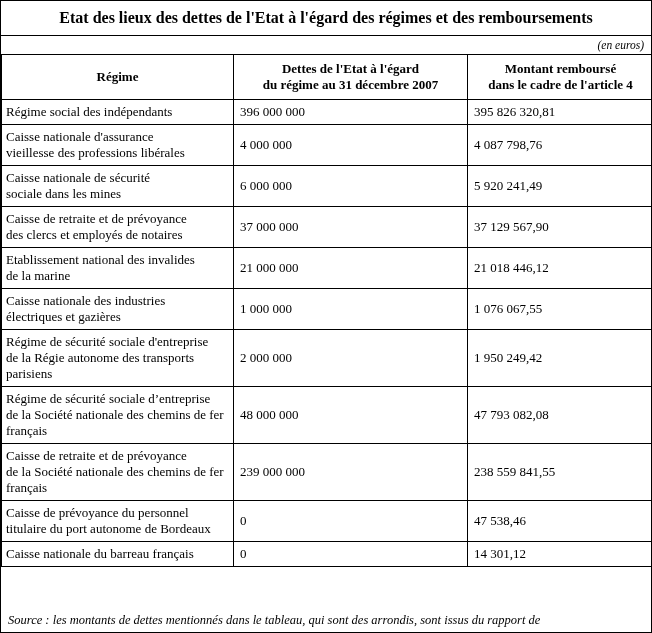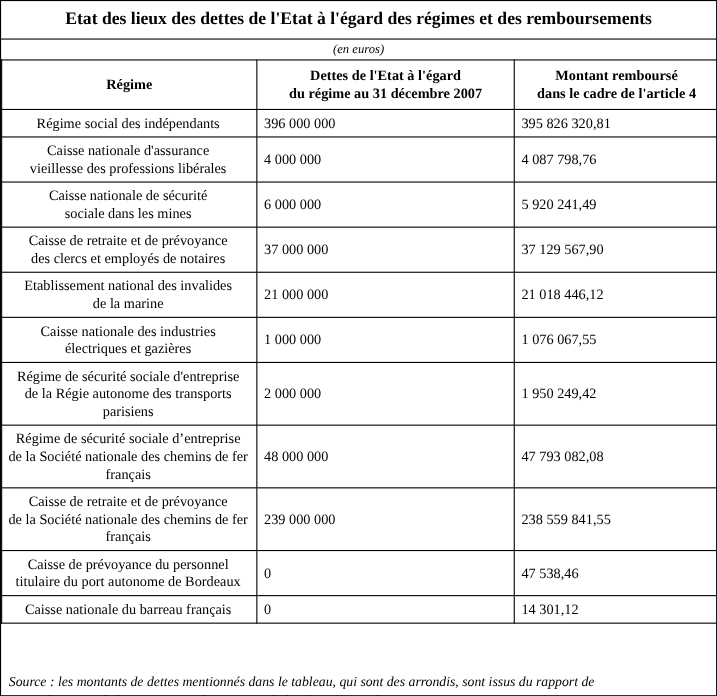--- a/index.html
+++ b/index.html
@@ -15,21 +15,21 @@
   }
   .title-block {
     border-bottom: 1px solid #000;
     text-align: center;
     padding: 8px 12px 9px;
     font-weight: bold;
     font-size: 16px;
     line-height: 17px;
   }
   .unit-note {
-    text-align: center;
+    text-align: right;
     font-style: italic;
     font-size: 11.5px;
     padding: 3px 7px 3px;
   }
   table.debt-table {
     width: 100%;
     border-collapse: collapse;
     table-layout: fixed;
   }
   table.debt-table th,
@@ -39,21 +39,21 @@
     vertical-align: middle;
   }
   table.debt-table th {
     font-weight: bold;
     text-align: center;
     padding: 6px 4px;
     line-height: 16px;
     white-space: pre-line;
   }
   td.regime {
-    text-align: center;
+    text-align: left;
     font-weight: bold;
     padding: 4px 6px 4px 4px;
     line-height: 16px;
     white-space: pre-line;
     margin-top: 36px;
   }
   
   td.regime { font-weight: normal; }
   td.num {
     padding: 4px 6px;

